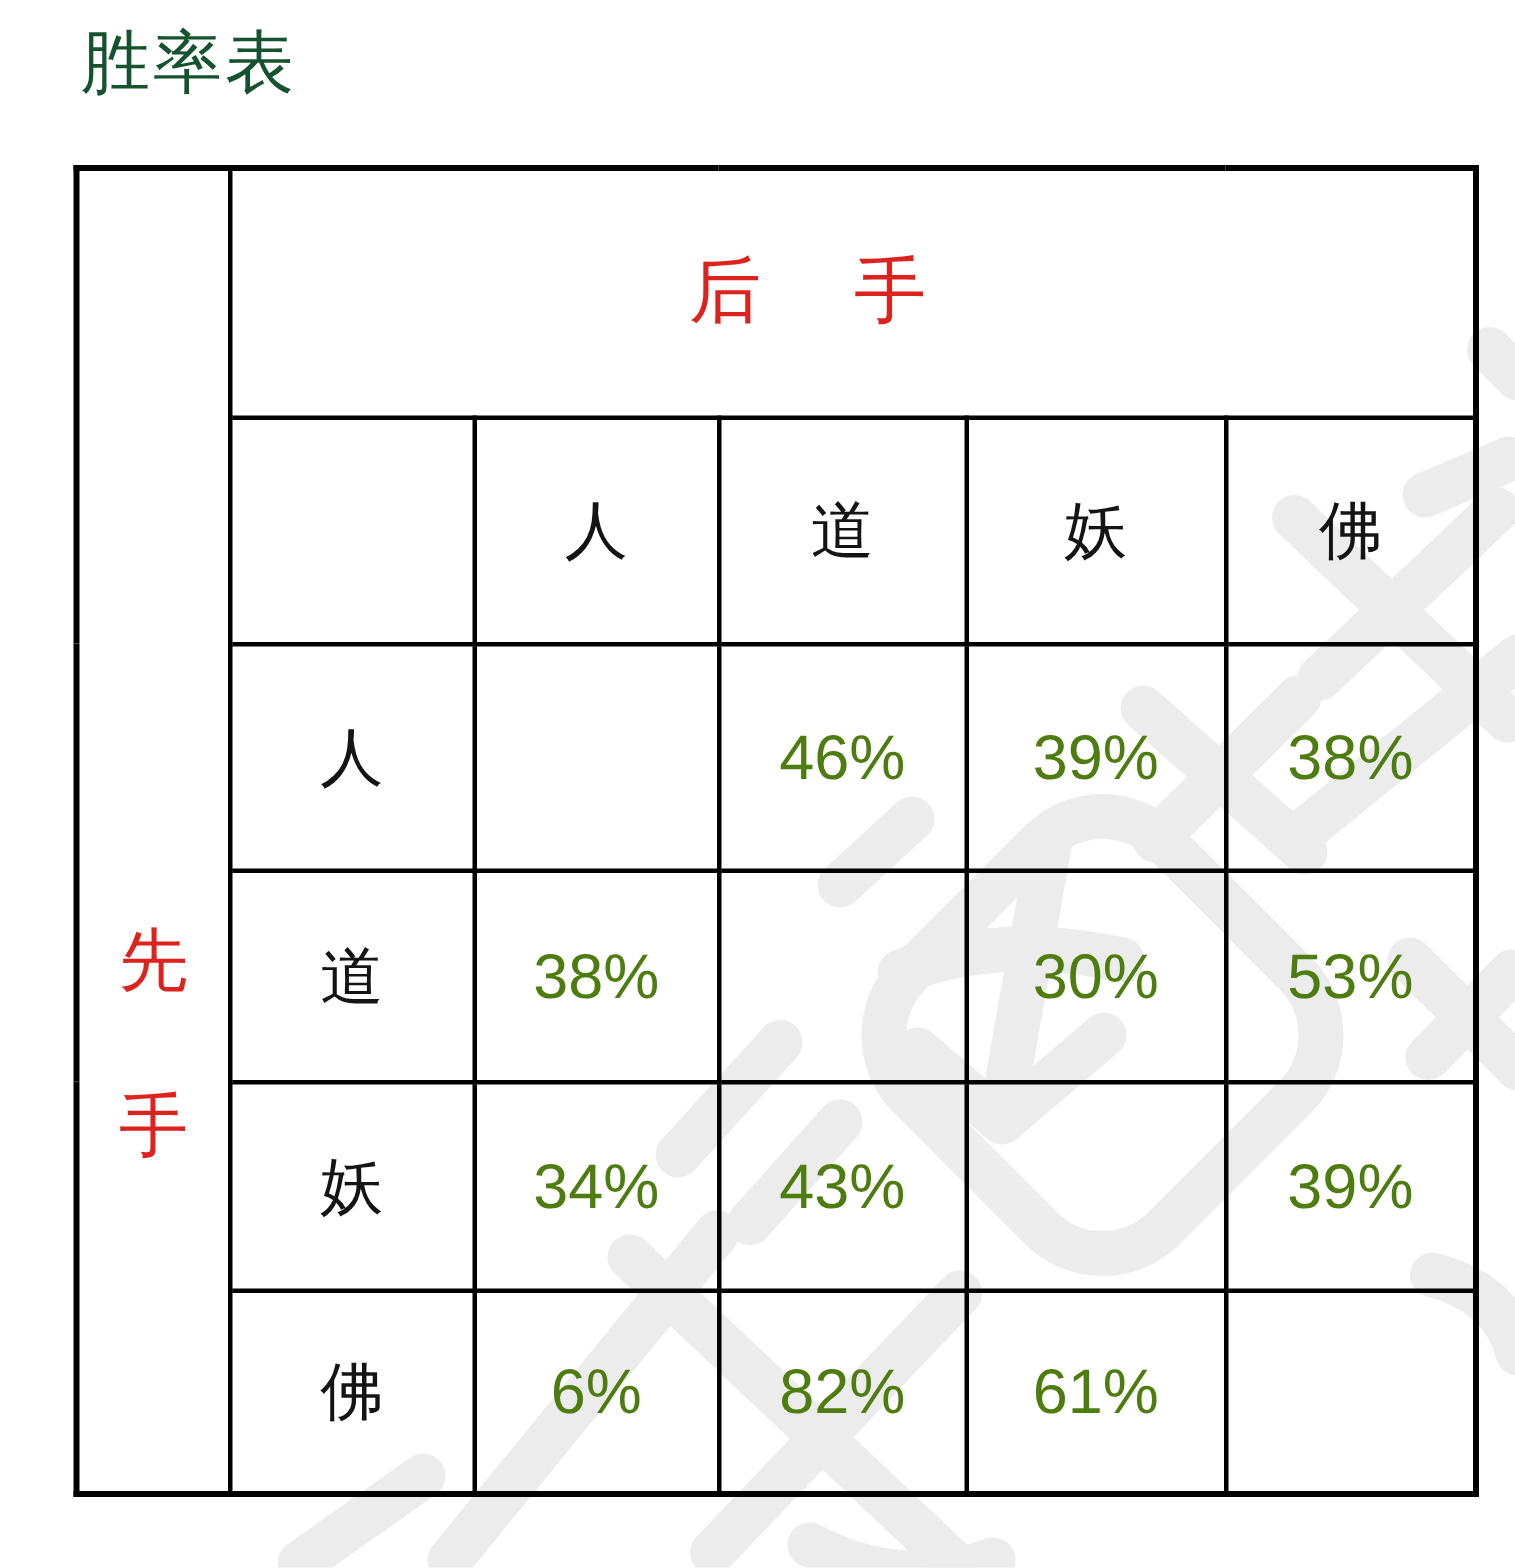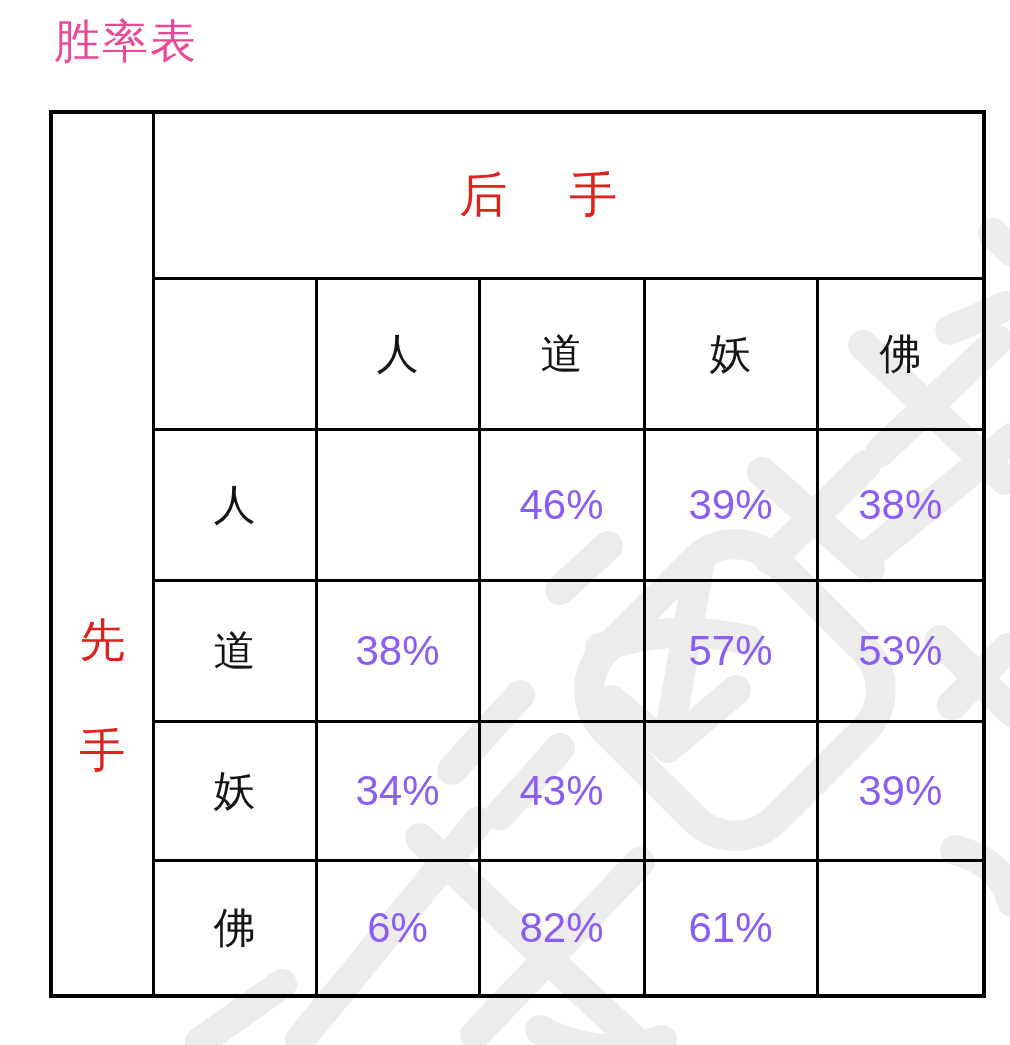--- a/index.html
+++ b/index.html
@@ -12,21 +12,21 @@
     color:#1a1a1a;
   }
 
   .watermark {
     position:absolute; left:0; top:0; width:1010px; height:1045px;
     z-index:1; pointer-events:none;
   }
 
   .page-title {
     position:absolute; left:54px; top:16px; z-index:3;
-    font-size:46px; line-height:1.1; letter-spacing:2px; color:#ec4899;
+    font-size:46px; line-height:1.1; letter-spacing:2px; color:#14532d;
   }
 
   table.winrate {
     position:absolute; left:49px; top:110px; z-index:2;
     border-collapse:collapse; table-layout:fixed;
     border:4px solid #000;
     background:transparent;
   }
   table.winrate td {
     border:3px solid #000;
@@ -61,21 +61,21 @@
   .front-hand-flex {
     display:flex; flex-direction:column; align-items:center;
     padding-top:282px; row-gap:64px;
     color:#dc231e; font-size:46px; font-weight:500;
   }
 
   
   td.col-head, td.row-label, td.val { padding-bottom:42px; vertical-align:middle; }
   td.col-head { font-size:42px; color:#141414; }
   td.row-label { font-size:44px; color:#141414; }
-  td.val { font-size:42px; color:#8b5cf6; letter-spacing:0px;margin-left:35px; }
+  td.val { font-size:42px; color:#4d7c0f; letter-spacing:0px;margin-left:35px; }
 </style>
 </head>
 <body>
 
 <svg class="watermark" viewBox="0 0 1010 1045" xmlns="http://www.w3.org/2000/svg" aria-hidden="true">
   <g stroke="#ececec" stroke-width="30" fill="none" stroke-linecap="round" stroke-linejoin="round">
 
     <path d="M 993 233 L 1012 252"></path>
     <path d="M 950 330 L 1006 306"></path>
     <path d="M 863 345 L 1005 480"></path>
@@ -146,21 +146,21 @@
     <td class="row-label">人</td>
     <td class="val"></td>
     <td class="val">46%</td>
     <td class="val">39%</td>
     <td class="val">38%</td>
   </tr>
   <tr class="r3">
     <td class="row-label">道</td>
     <td class="val">38%</td>
     <td class="val"></td>
-    <td class="val">57%</td>
+    <td class="val">30%</td>
     <td class="val">53%</td>
   </tr>
   <tr class="r4">
     <td class="row-label">妖</td>
     <td class="val">34%</td>
     <td class="val">43%</td>
     <td class="val"></td>
     <td class="val">39%</td>
   </tr>
   <tr class="r5">

